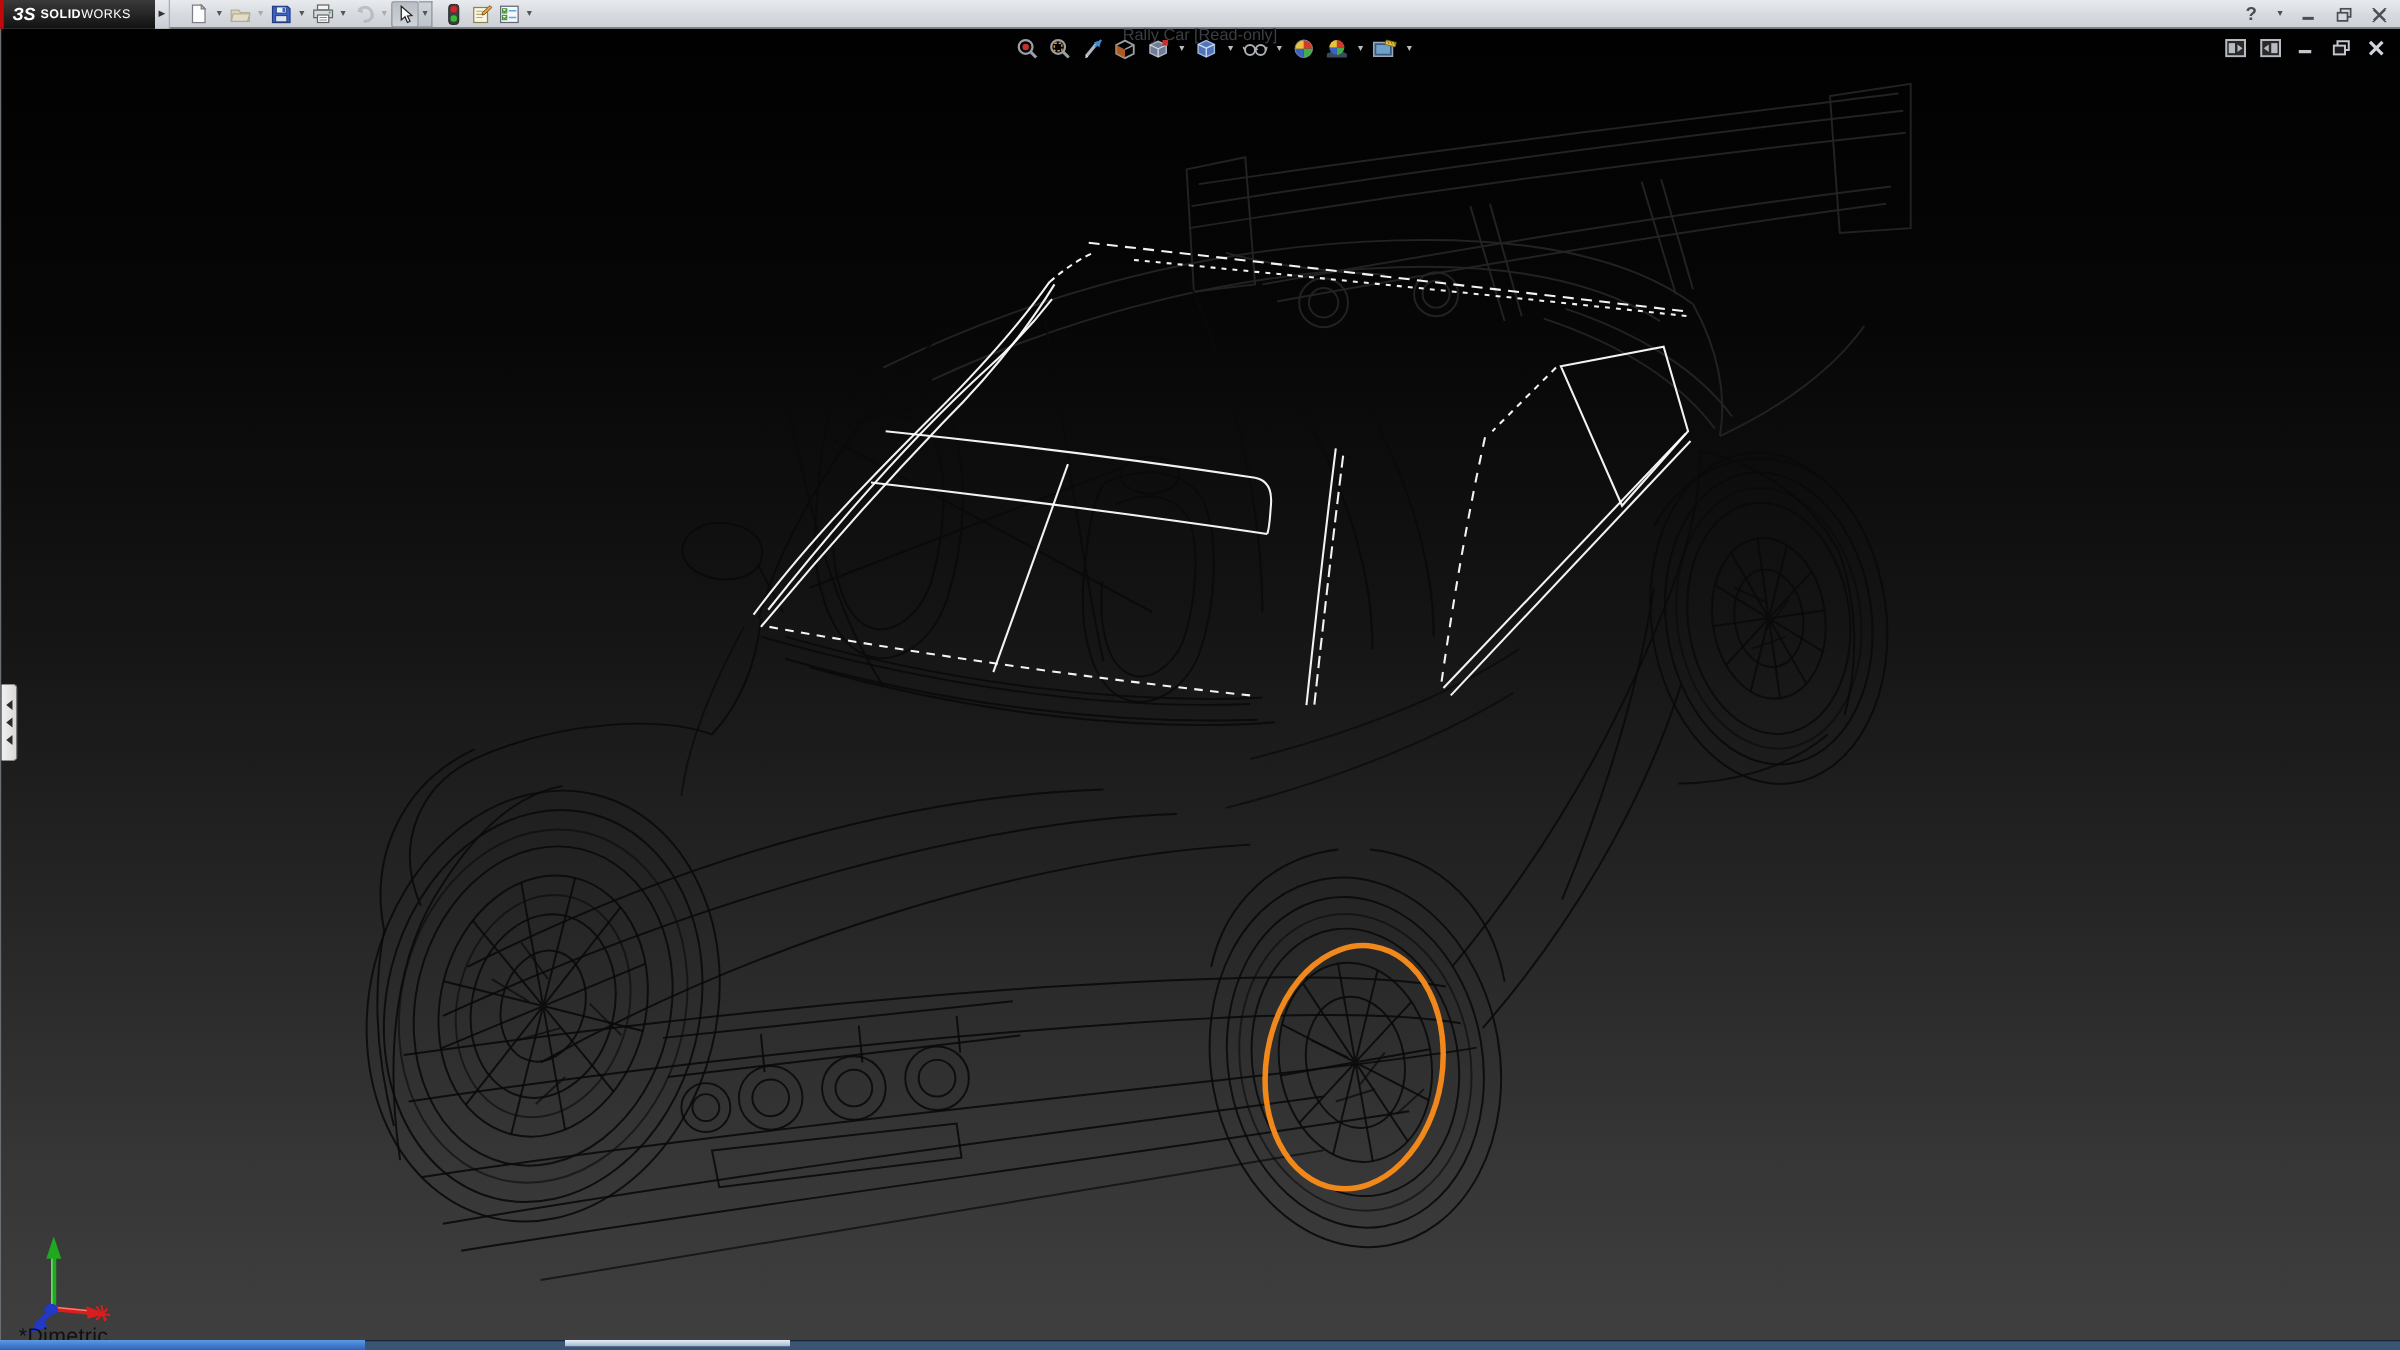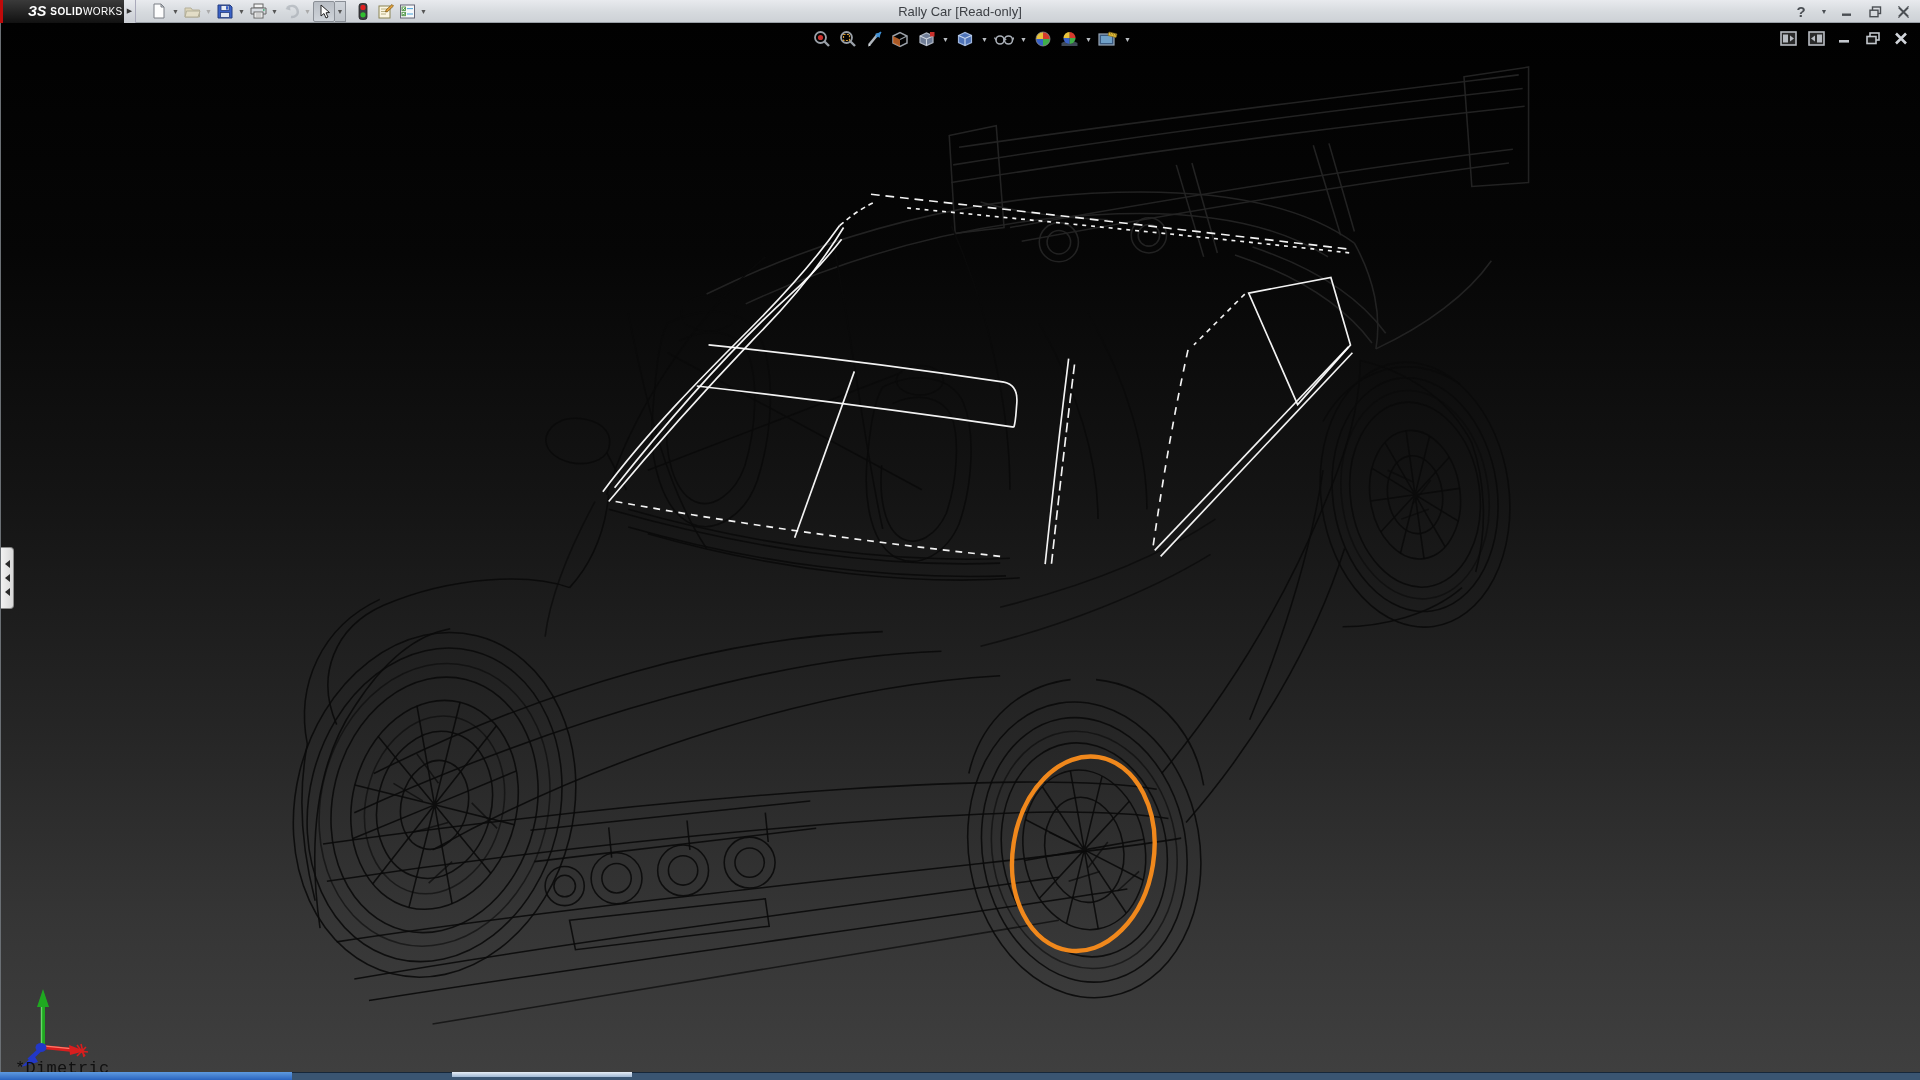--- a/index.html
+++ b/index.html
@@ -5,36 +5,36 @@
   * { margin:0; padding:0; box-sizing:border-box; }
   html,body { width:1920px; height:1080px; overflow:hidden; background:#000;
               font-family:"Liberation Sans","DejaVu Sans",sans-serif; }
   #app { position:relative; width:1920px; height:1080px; }
 
   
   #titlebar { position:absolute; left:0; top:0; width:1920px; height:23px;
               background:linear-gradient(180deg,#e8eaee 0%,#d6dade 55%,#cdd1d6 100%);
               border-bottom:1px solid #9aa0a6; display:flex; align-items:center; z-index:30; }
   #logo { position:relative; width:124px; height:23px; background:linear-gradient(180deg,#3a3a3a,#111);
-          display:flex; align-items:center; padding-left:28px; }
+          display:flex; align-items:center; padding-left:10px; }
   #logo .redstrip { position:absolute; left:0; top:0; width:3px; height:23px; background:#c00a0a; }
   #logo .mark { color:#fff; font-size:14px; font-style:italic; font-weight:bold; margin-right:4px; }
   #logo .word { color:#fff; font-size:10px; letter-spacing:.4px; }
   #logo .word b { font-weight:bold; }
   .logo-expander { width:12px; height:23px; background:linear-gradient(180deg,#e8eaee,#c8ccd2);
           border-right:1px solid #aab; display:flex; align-items:center; justify-content:center;
           font-size:7px; color:#333; cursor:pointer; }
   .tb-group { display:flex; align-items:center; height:23px; }
   .tb-btn { width:22px; height:21px; display:flex; align-items:center; justify-content:center; border-radius:2px; }
   .tb-btn.pressed { background:linear-gradient(180deg,#b9bec5,#cfd4da); border:1px solid #8b9097; }
   .tb-caret { width:11px; height:21px; display:flex; align-items:center; justify-content:center;
               font-size:7px; color:#555; }
   .tb-caret.dim { color:#aaa; }
   .tb-sep { width:6px; }
-  #window-title { position:absolute; left:0; right:0; text-align:center; top:4px;
+  #window-title { position:absolute; left:0; right:0; text-align:center; top:20px;
                   font-size:13px; color:#3c3f44; pointer-events:none; }
   #titlebar-right { position:absolute; right:8px; top:0; height:23px; display:flex;
                     align-items:center; gap:10px; }
   .ttl-ctl { color:#4a4e53; font-size:13px; display:flex; align-items:center; justify-content:center;
              width:18px; height:18px; cursor:pointer; }
   .ttl-ctl svg { display:block; }
 
   
   #viewport { position:absolute; left:0; top:23px; width:1920px; height:1049px;
               background:linear-gradient(180deg,#010101 0%,#060606 22%,#141414 45%,#262626 68%,#353535 85%,#3f3f3f 100%);
@@ -54,21 +54,21 @@
   
   #panel-tab { position:absolute; left:0; top:524px; width:13px; height:62px;
                background:linear-gradient(90deg,#f2f2f2,#d8d8d8); border:1px solid #8a8a8a; border-left:none;
                border-radius:0 4px 4px 0; display:flex; flex-direction:column; align-items:center;
                justify-content:center; gap:6px; z-index:10; cursor:pointer; }
   .tab-arrow { width:0; height:0; border-top:4px solid transparent; border-bottom:4px solid transparent;
                border-right:5px solid #2a2a2a; }
 
   
   #view-label { position:absolute; left:14px; top:1036px; font-size:17px; color:#101010;
-                font-weight:500; letter-spacing:.3px; z-index:6;font-family:Liberation Mono, monospace; }
+                font-weight:500; letter-spacing:.3px; z-index:6; }
 
   
   #triad { position:absolute; left:8px; top:958px; z-index:6; }
 
   
   #taskbar-sliver { position:absolute; left:0; top:1072px; width:1920px; height:8px;
                     background:#3a5572; z-index:20; }
   #taskbar-sliver .seg-blue { position:absolute; left:0; top:0; width:292px; height:8px;
                     background:linear-gradient(180deg,#5e9ae0,#2a64c0); }
   #taskbar-sliver .seg-light { position:absolute; left:452px; top:0; width:180px; height:5px;

